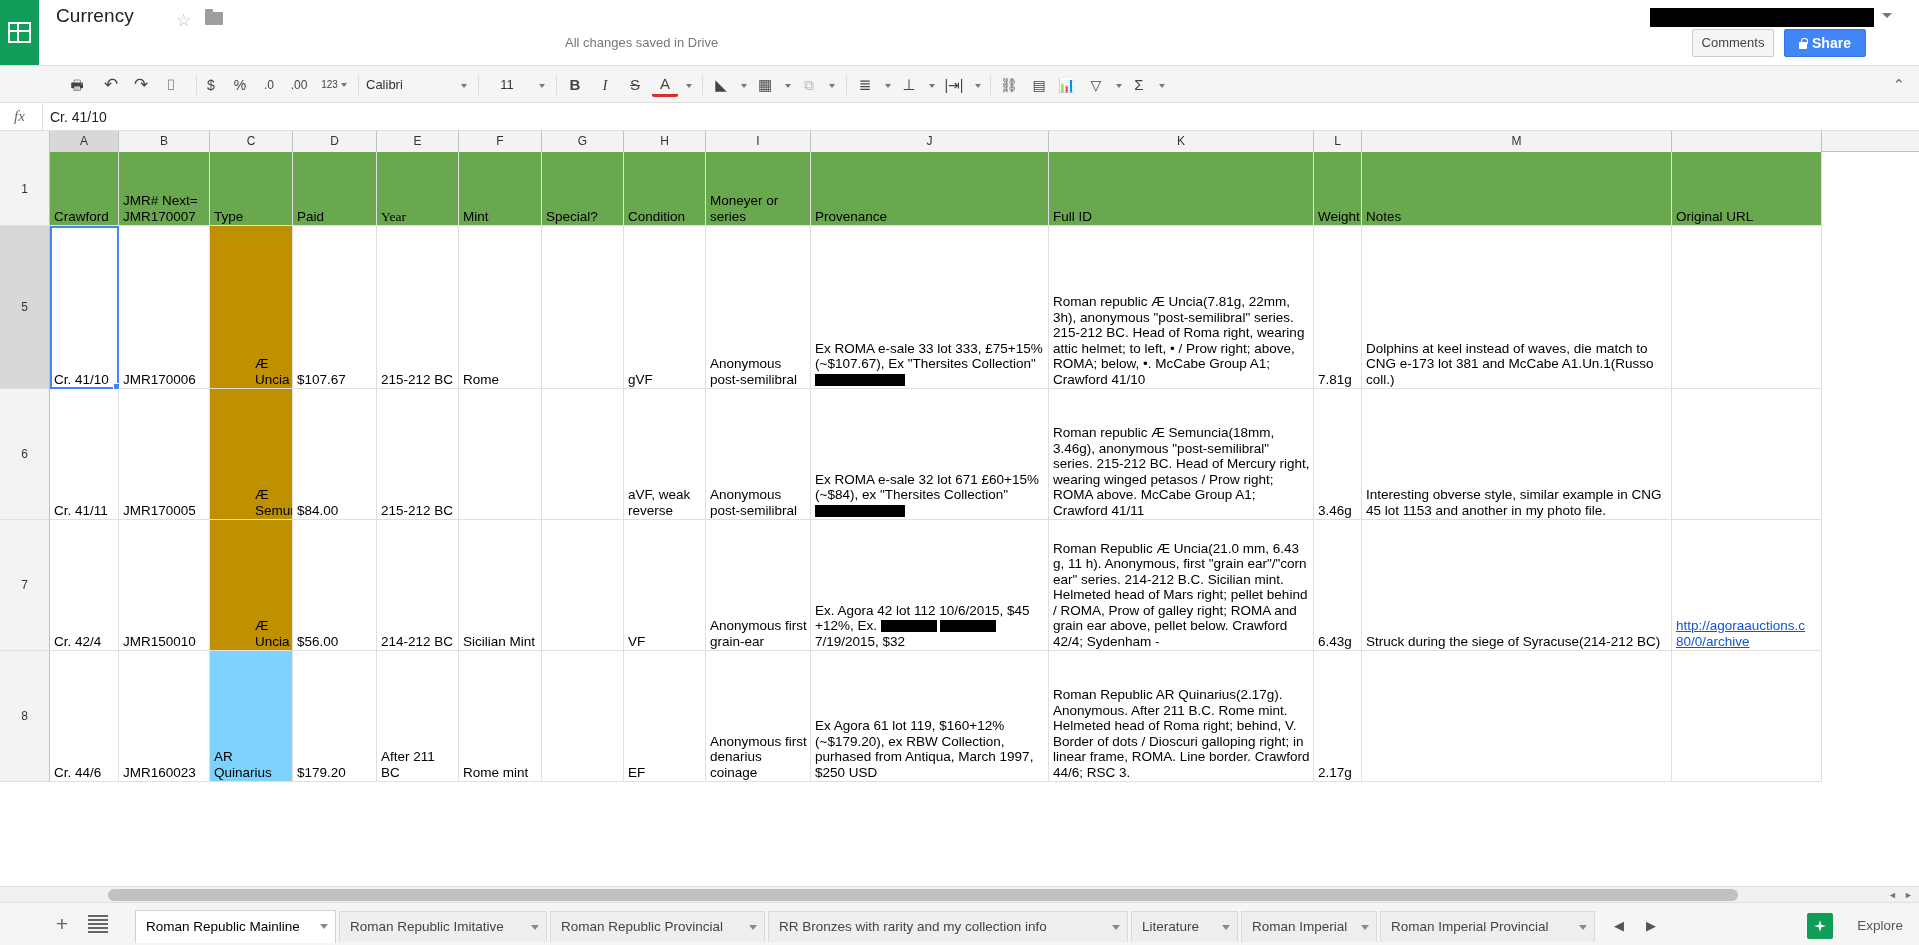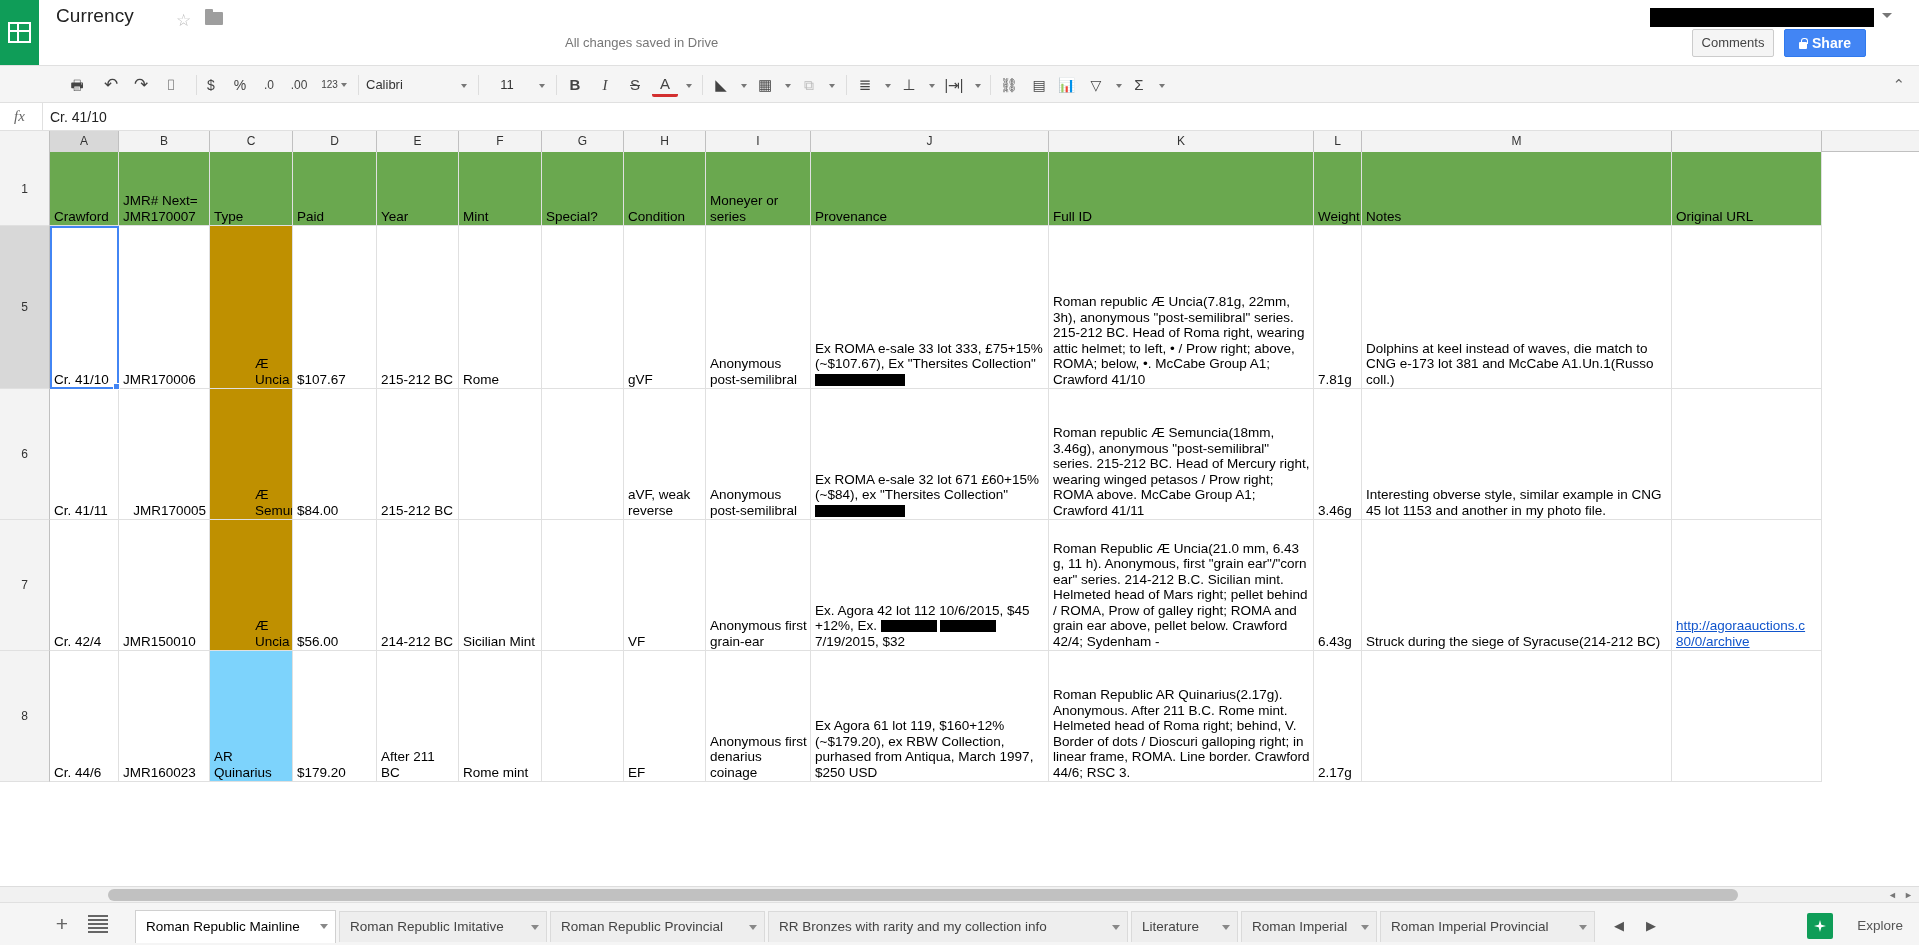--- a/index.html
+++ b/index.html
@@ -345,21 +345,21 @@
         <span class="txt" style="white-space: pre-line;">JMR# Next=
 JMR170007</span>
       </div>
       <div class="cell hdr bot" style="left: 210px; top: 21px; width: 83px; height: 74px;">
         <span class="txt" style="white-space: pre-line;">Type</span>
       </div>
       <div class="cell hdr bot" style="left: 293px; top: 21px; width: 84px; height: 74px;">
         <span class="txt" style="white-space: pre-line;">Paid</span>
       </div>
       <div class="cell hdr bot" style="left: 377px; top: 21px; width: 82px; height: 74px;">
-        <span class="txt" style="white-space: pre-line;">Year</span>
+        <span class="txt" style="white-space: pre-line; font-family: Liberation Serif, serif;">Year</span>
       </div>
       <div class="cell hdr bot" style="left: 459px; top: 21px; width: 83px; height: 74px;">
         <span class="txt" style="white-space: pre-line; margin-top: 20px;">Mint</span>
       </div>
       <div class="cell hdr bot" style="left: 542px; top: 21px; width: 82px; height: 74px;">
         <span class="txt" style="white-space: pre-line;">Special?</span>
       </div>
       <div class="cell hdr bot" style="left: 624px; top: 21px; width: 82px; height: 74px;">
         <span class="txt" style="white-space: pre-line;">Condition</span>
       </div>
@@ -421,21 +421,21 @@
       <div class="cell bot" style="left: 1362px; top: 95px; width: 310px; height: 163px;">
         <span class="txt">Dolphins at keel instead of waves, die match to CNG e-173 lot 381 and McCabe A1.Un.1(Russo coll.)</span>
       </div>
       <div class="cell bot" style="left: 1672px; top: 95px; width: 150px; height: 163px;">
         <span class="txt"></span>
       </div>
       <div class="rowcell" style="top: 258px; height: 131px; line-height: 131px;">6</div>
       <div class="cell bot" style="left: 50px; top: 258px; width: 69px; height: 131px;">
         <span class="txt">Cr. 41/11</span>
       </div>
-      <div class="cell bot" style="left: 119px; top: 258px; width: 91px; height: 131px; justify-content: flex-end;">
+      <div class="cell bot" style="left: 119px; top: 258px; width: 91px; height: 131px;">
         <span class="txt">JMR170005</span>
       </div>
       <div class="cell bot gold" style="left: 210px; top: 258px; width: 83px; height: 131px;">
         <span class="txt">Æ Semuncia</span>
       </div>
       <div class="cell bot num" style="left: 293px; top: 258px; width: 84px; height: 131px;">
         <span class="txt">$84.00</span>
       </div>
       <div class="cell bot" style="left: 377px; top: 258px; width: 82px; height: 131px;">
         <span class="txt">215-212 BC</span>

